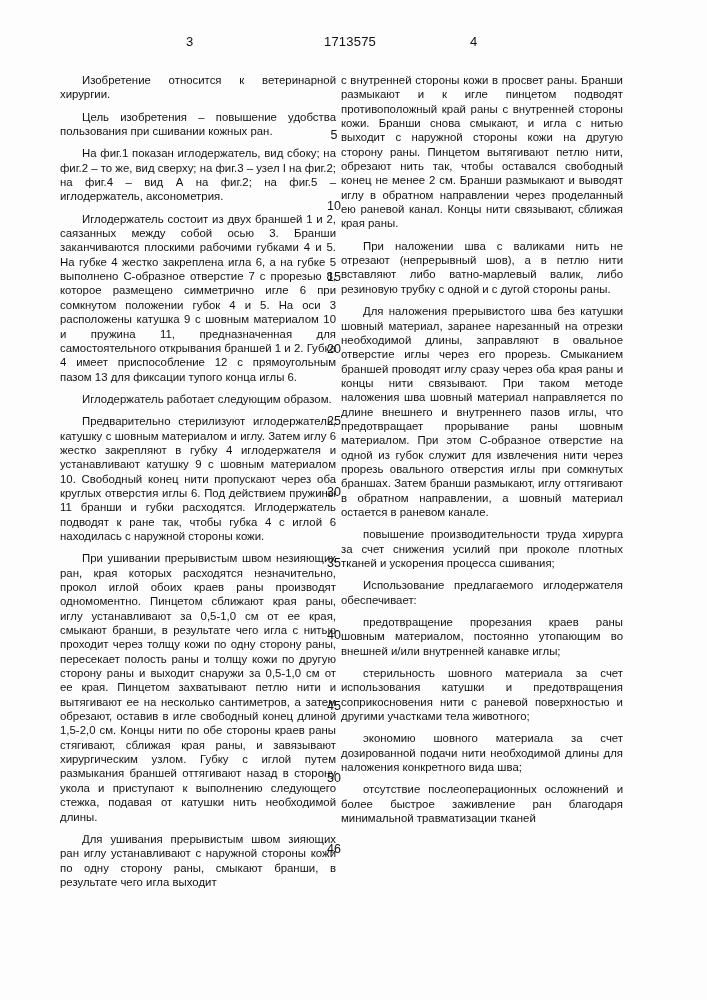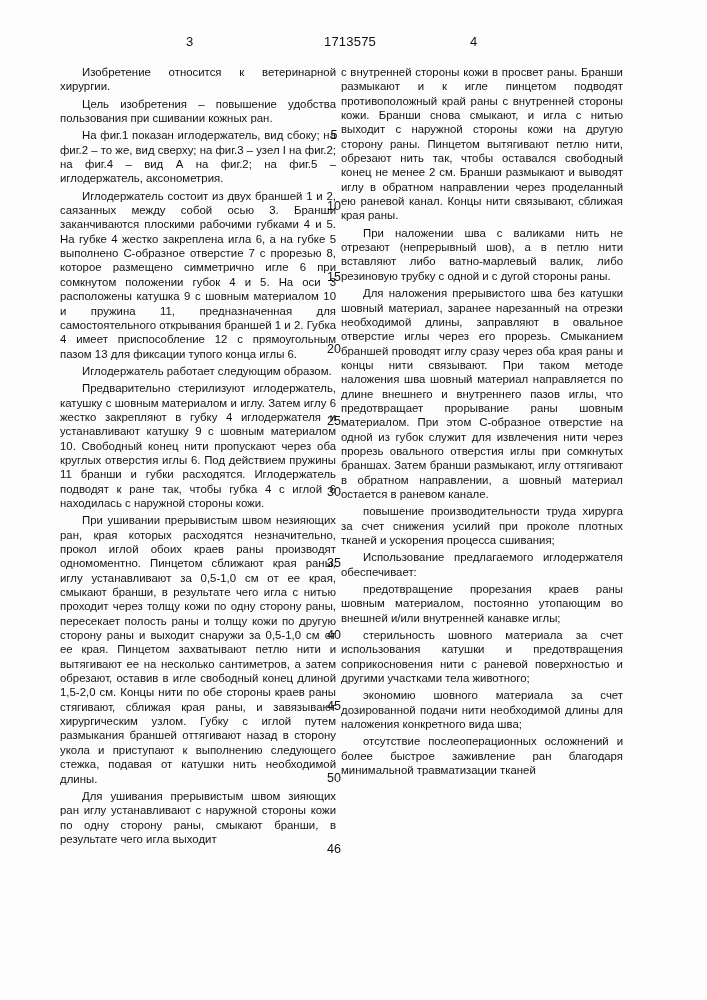--- a/index.html
+++ b/index.html
@@ -6,21 +6,21 @@
   body { width: 707px; height: 1000px; position: relative; overflow: hidden;
          font-family: "Liberation Sans", "DejaVu Sans", sans-serif; color: #111; }
   .page { position: absolute; left: 0; top: 0; width: 707px; height: 1000px; background: #fdfdfd; }
   .hdr { position: absolute; top: 34px; font-size: 13px; letter-spacing: 0.2px; }
   .hdr-left { left: 186px; }
   .hdr-center { left: 324px; }
   .hdr-right { left: 470px; }
   .col { position: absolute; top: 65px; width: 276px; font-size: 11.4px; line-height: 14.35px; }
   .col-left { left: 60px; }
   .col-right { left: 341px; width: 282px; }
-  .col p { margin: 0 0 3px 0; text-align: justify; text-indent: 22px; }
+  .col p { margin: 8px 0 3px 0; text-align: justify; text-indent: 22px; }
   .col p.noind { text-indent: 0; }
   .gutter { position: absolute; left: 324px; top: 65px; width: 16px; font-size: 12.5px; }
   .ln { position: absolute; left: 0; width: 20px; text-align: center; }
 </style>
 </head>
 <body>
 
 <div class="page">
 
   <div class="hdr hdr-left">3</div>

